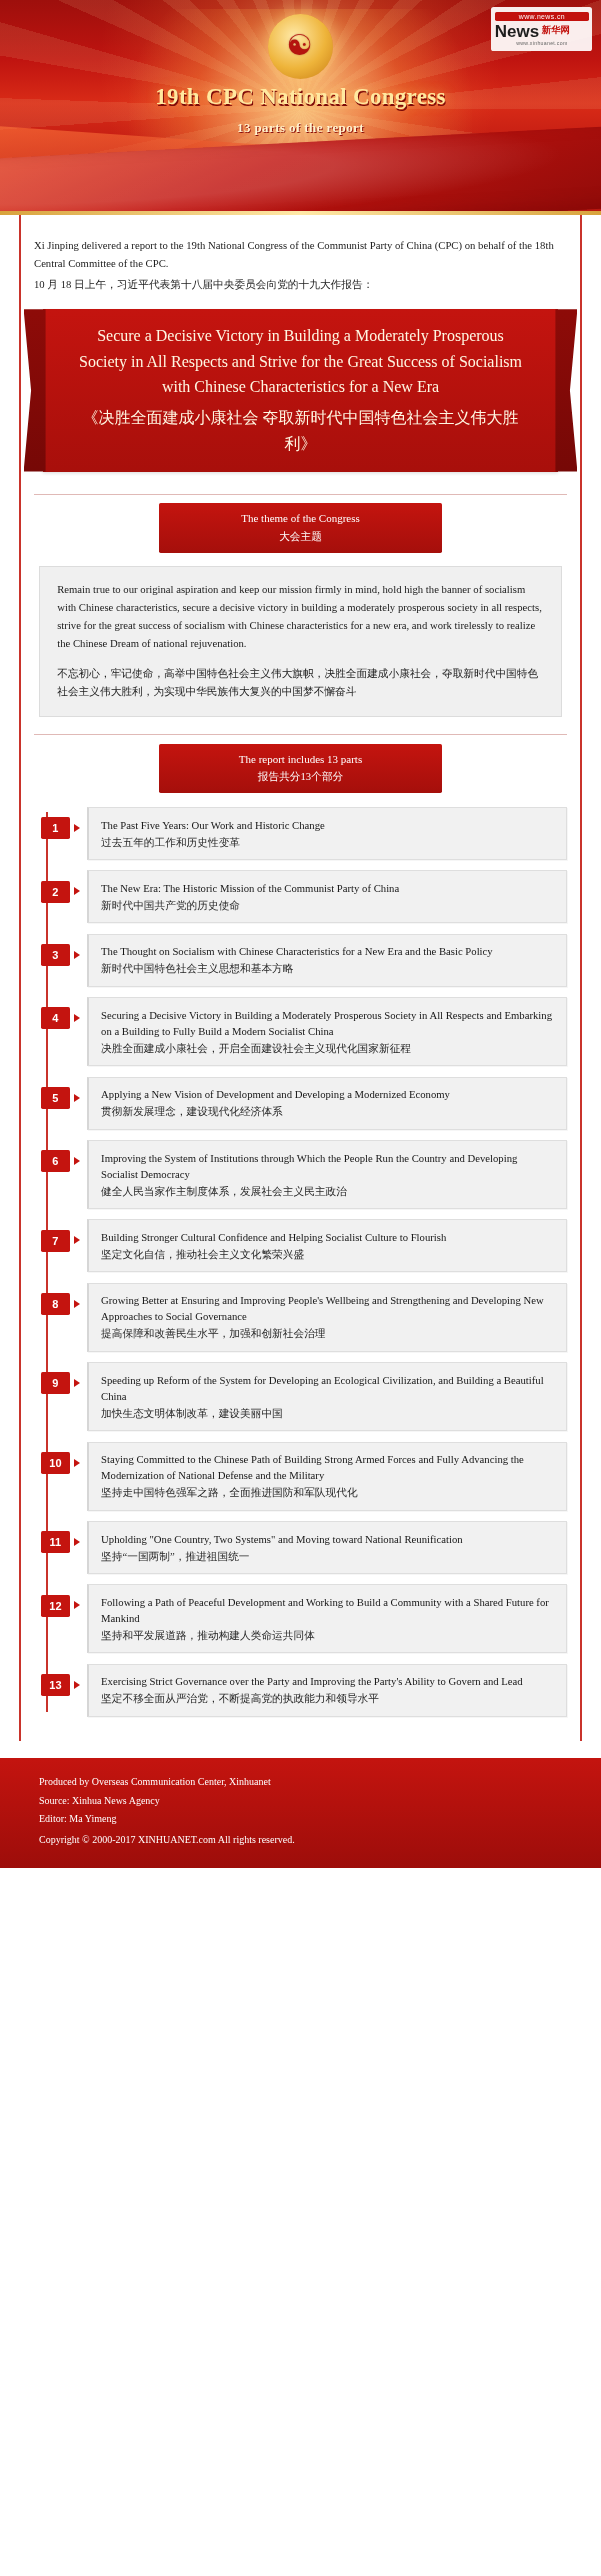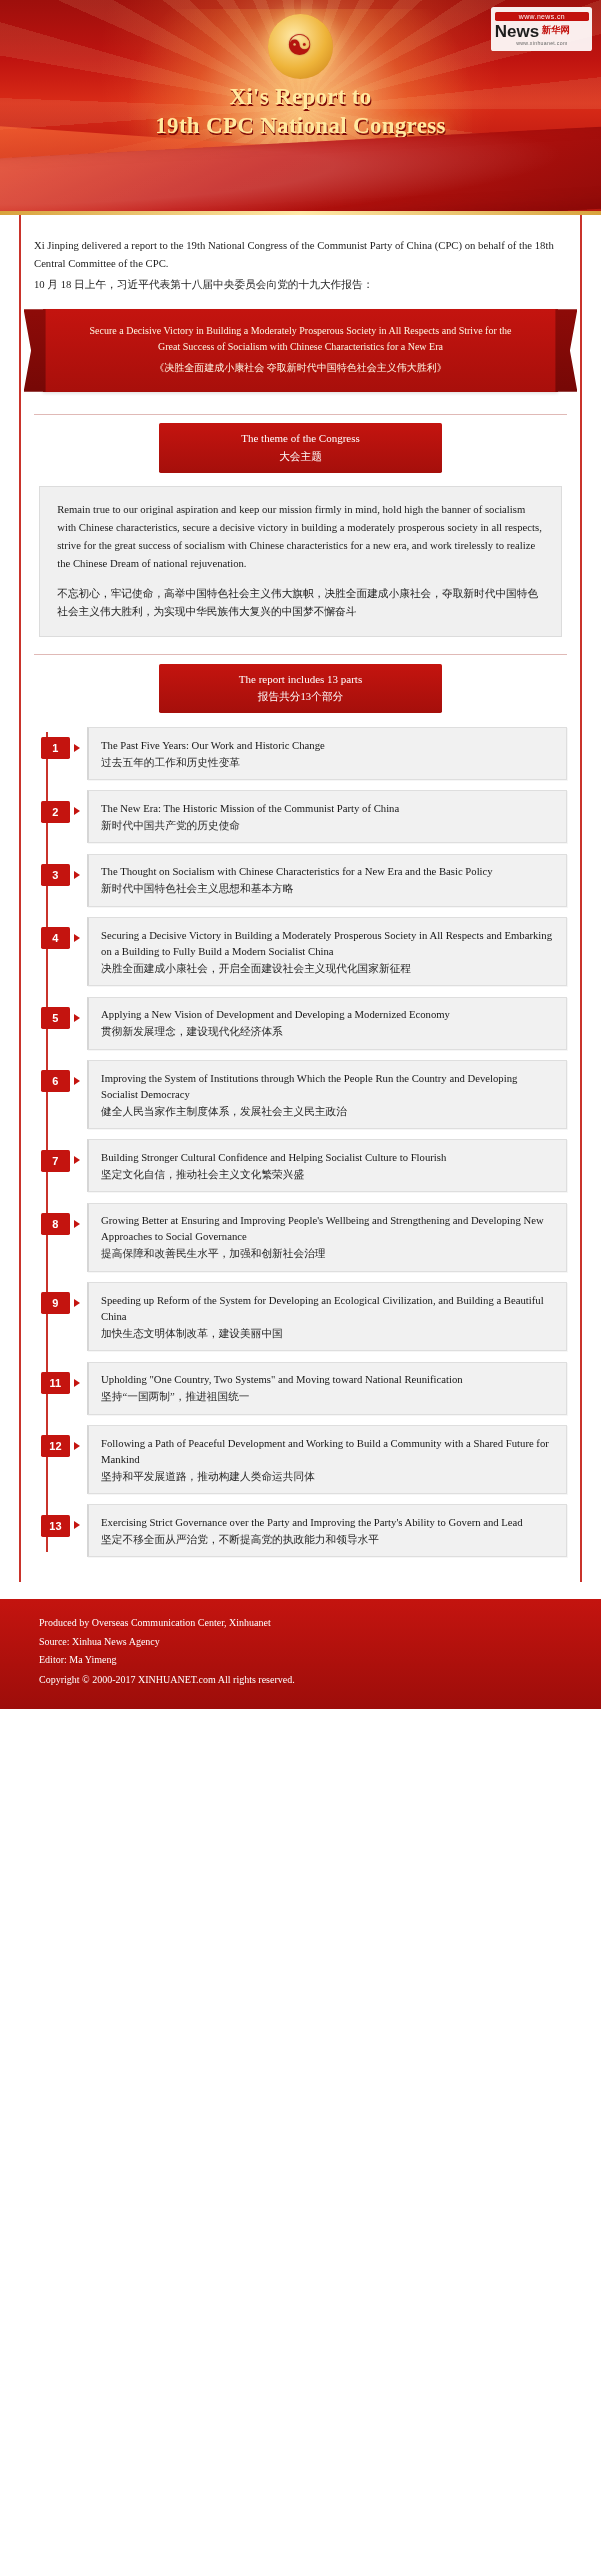--- a/index.html
+++ b/index.html
@@ -157,21 +157,21 @@
   .lede .cn { display:block; margin-top: 3.4px; font-size: 10.7px; }
 
   
   .banner {
     position: relative;
     margin: 3.4px 8.6px 22px 8.6px;
     background: linear-gradient(180deg, #c4140f, #a80f0b);
     color: #fff7e2;
     text-align: center;
     padding: 13.7px 36px 15.5px 36px;
-    font-size: 10px;
+    font-size: 16px;
     line-height: 1.6;
     box-shadow: 0 1.7px 3.4px rgba(0,0,0,.15);
     font-family: Liberation Serif, serif;
   }
   .banner::before, .banner::after {
     content: ""; position: absolute; top: 0; width: 22px; height: 100%;
     background: linear-gradient(180deg, #8e0b08, #760806);
   }
   .banner::before { left: -19px; clip-path: polygon(0 0, 100% 0, 100% 100%, 0 100%, 34% 50%); }
   .banner::after { right: -19px; clip-path: polygon(0 0, 100% 0, 66% 50%, 100% 100%, 0 100%); }
@@ -303,21 +303,20 @@
     <div class="news-logo">
       <div class="nl-top">www.news.cn</div>
       <div class="nl-main">
         <span class="nl-n">News</span>
         <span class="nl-cn">新华网</span>
       </div>
       <div class="nl-url">www.xinhuanet.com</div>
     </div>
 
     <div class="title-wrap">
-      <div class="main-title">Xi's Report to</div>
       <div class="main-title">19th CPC National Congress</div>
       <div class="sub-title">13 parts of the report</div>
     </div>
 
     <div class="hdr-ribbon2"></div>
     <div class="hdr-ribbon"></div>
     <div class="hdr-gold-line"></div>
   </div>
 
   <div class="content">
@@ -432,20 +431,28 @@
 
         <div class="part">
           <div class="num">9</div>
           <div class="dot"></div>
           <div class="card">
             <span class="en">Speeding up Reform of the System for Developing an Ecological Civilization, and Building a Beautiful China</span>
             <span class="cn">加快生态文明体制改革，建设美丽中国</span>
           </div>
         </div>
 
+        <div class="part">
+          <div class="num">10</div>
+          <div class="dot"></div>
+          <div class="card">
+            <span class="en">Staying Committed to the Chinese Path of Building Strong Armed Forces and Fully Advancing the Modernization of National Defense and the Military</span>
+            <span class="cn">坚持走中国特色强军之路，全面推进国防和军队现代化</span>
+          </div>
+        </div>
 
         <div class="part">
           <div class="num">11</div>
           <div class="dot"></div>
           <div class="card">
             <span class="en">Upholding "One Country, Two Systems" and Moving toward National Reunification</span>
             <span class="cn">坚持“一国两制”，推进祖国统一</span>
           </div>
         </div>
 

